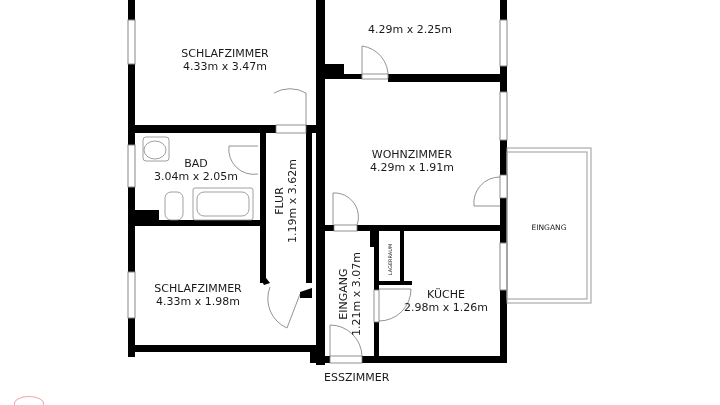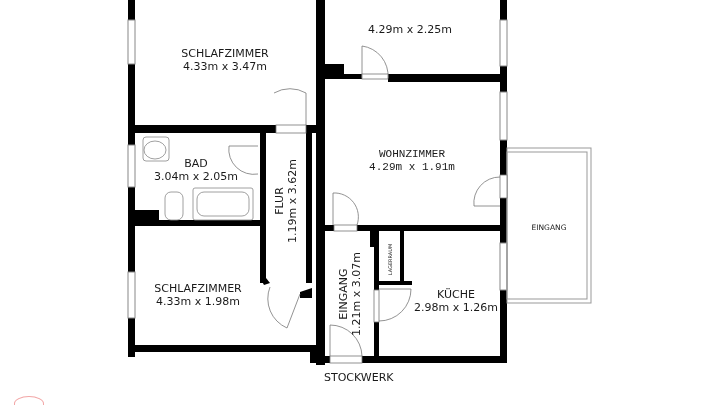--- a/index.html
+++ b/index.html
@@ -121,21 +121,21 @@
 <div class="lbl" style="left:146px; top:157px; width:100px;">
   <span class="name">BAD</span>
   <span class="dim">3.04m x 2.05m</span>
 </div>
 
 <div class="lbl rot" style="left:236px; top:188px; width:100px;">
   <span class="name">FLUR</span>
   <span class="dim">1.19m x 3.62m</span>
 </div>
 
-<div class="lbl" style="left:352px; top:148px; width:120px;font-family:Liberation Mono, monospace;">
+<div class="lbl" style="left:352px; top:148px; width:120px;">
   <span class="name">WOHNZIMMER</span>
   <span class="dim">4.29m x 1.91m</span>
 </div>
 
 <div class="lbl small" style="left:519px; top:221px; width:60px;">
   <span class="name">EINGANG</span>
 </div>
 
 <div class="lbl" style="left:128px; top:282px; width:140px;">
   <span class="name">SCHLAFZIMMER</span>
@@ -144,19 +144,19 @@
 
 <div class="lbl rot" style="left:300px; top:281px; width:100px;">
   <span class="name">EINGANG</span>
   <span class="dim">1.21m x 3.07m</span>
 </div>
 
 <div class="lbl rot tiny" style="left:370px; top:253px; width:40px;">
   <span class="name">LAGERRAUM</span>
 </div>
 
-<div class="lbl" style="left:396px; top:288px; width:120px;">
+<div class="lbl" style="left:386px; top:288px; width:120px;">
   <span class="name">KÜCHE</span>
   <span class="dim">2.98m x 1.26m</span>
 </div>
 
-<div class="footer">STOCKWERK</div>
+<div class="footer">ESSZIMMER</div>
 <div class="logo"></div>
 
 </body></html>

